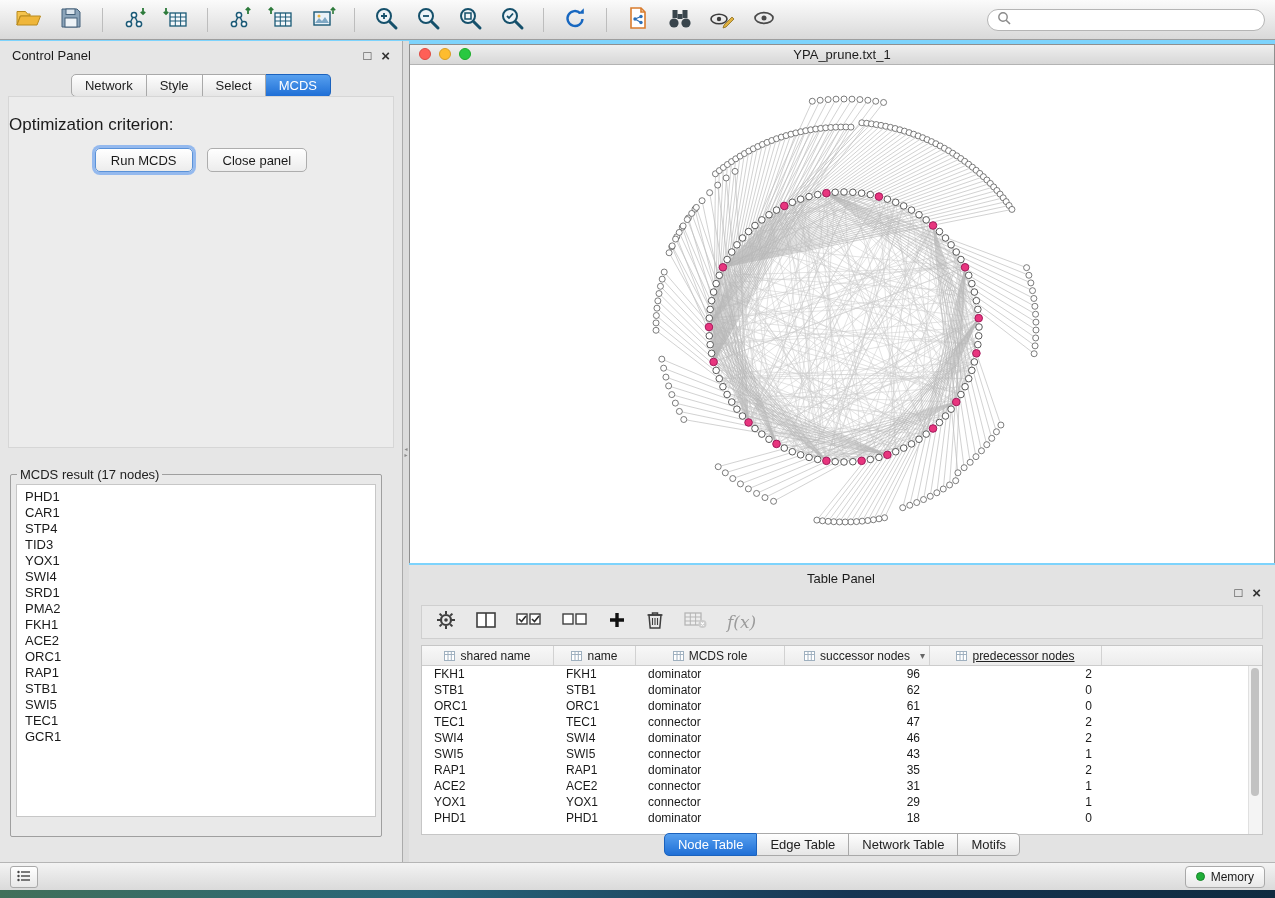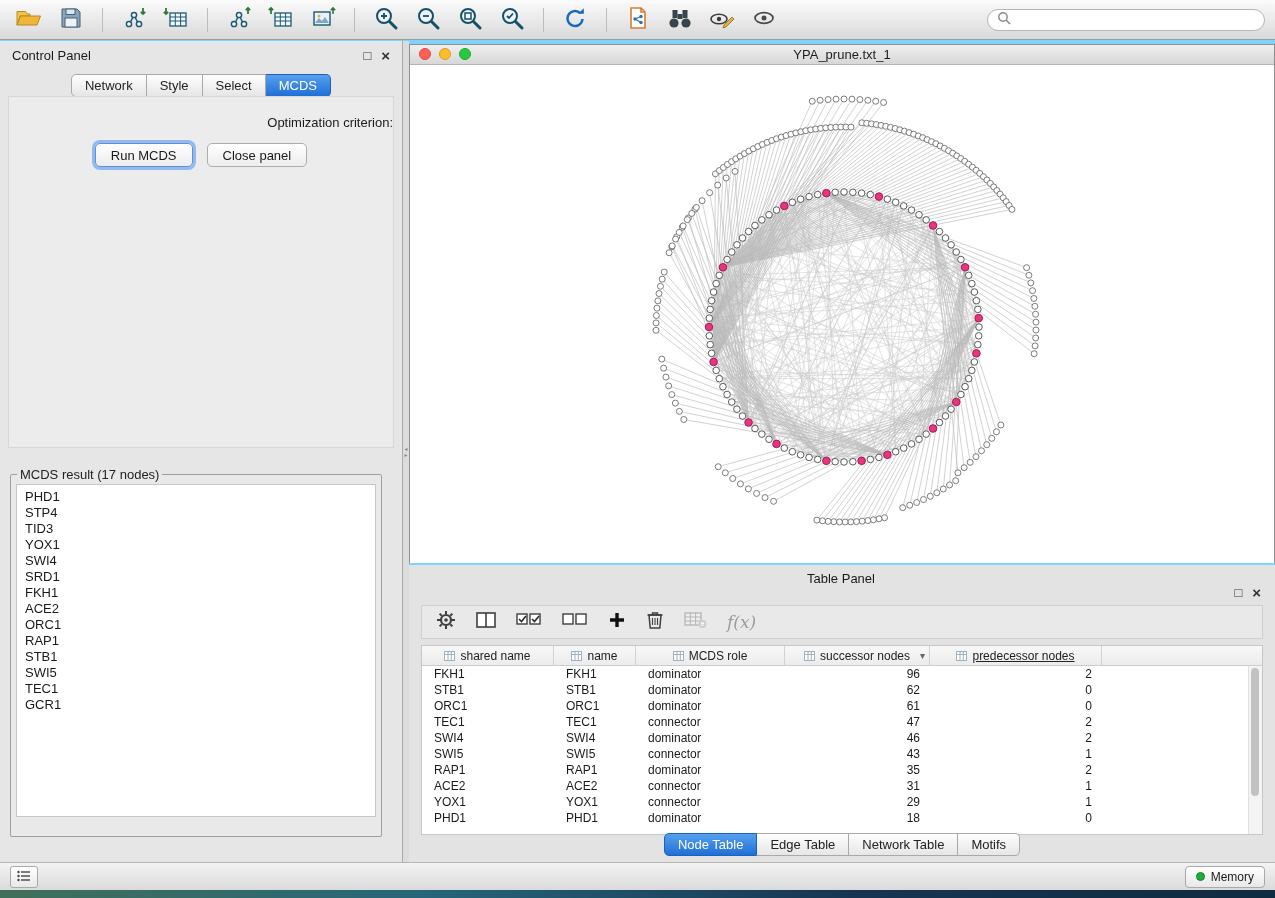--- a/index.html
+++ b/index.html
@@ -18,21 +18,21 @@
   .win-icons{margin-left:auto;display:flex;gap:10px;color:#333;}
   .win-icon{font-size:13px;line-height:13px;cursor:default;}
   .win-icon.close{font-weight:bold;font-size:15px;}
   .seg{display:flex;}
   .seg .tab{padding:0 13px;font-size:13px;border:1px solid #a9a9a9;border-left:none;background:linear-gradient(#fefefe,#e6e6e6);color:#222;height:21px;line-height:21px;}
   .seg .tab:first-child{border-left:1px solid #a9a9a9;border-radius:5px 0 0 5px;}
   .seg .tab:last-child{border-radius:0 5px 5px 0;}
   .seg .tab.active{background:linear-gradient(#57a0ef,#1f6fd6);color:#fff;border-color:#1b62bd;}
   .cp-tabs-row{position:absolute;top:33px;left:0;right:0;display:flex;justify-content:center;}
   .cp-content{position:absolute;left:8px;right:8px;top:55px;height:352px;background:#ececec;border:1px solid #d6d6d6;box-sizing:border-box;}
-  .opt-label{text-align:right;font-size:13px;margin-top:18px;}
+  .opt-label{text-align:left;font-size:17px;margin-top:18px;}
   .dropdown{margin:12px auto 0 auto;width:314px;height:24px;background:#fff;border:1px solid #b0b0b0;border-radius:4px;display:flex;align-items:center;font-size:13px;box-sizing:border-box;overflow:hidden;}
   .dropdown .dd-text{padding-left:9px;flex:1;white-space:nowrap;}
   .stepper{width:19px;height:100%;background:linear-gradient(#72b2f5,#2471d8);color:#fff;display:flex;flex-direction:column;align-items:center;justify-content:center;font-size:6.5px;line-height:7px;border-left:1px solid #9cb9d8;}
   .btn-row{display:flex;justify-content:center;gap:14px;margin-top:13px;}
   .btn{height:24px;border:1px solid #adadad;border-radius:5px;background:linear-gradient(#ffffff,#ececec);font-size:13px;padding:0 15px;font-family:"Liberation Sans",sans-serif;color:#1a1a1a;}
   .btn.focused{box-shadow:0 0 0 3px rgba(77,144,240,.55);border-color:#5a92d8;}
   .mcds-fieldset{position:absolute;left:10px;top:426px;width:372px;height:370px;border:1px solid #9f9f9f;border-radius:2px;margin:0;padding:0;box-sizing:border-box;background:#e9e9e9;}
   .mcds-fieldset legend{font-size:13px;margin-left:6px;padding:0 3px;color:#222;}
   .mcds-list{position:absolute;left:5px;right:5px;top:2px;bottom:5px;background:#fff;border:1px solid #c7c7c7;overflow:hidden;padding:4px 0 0 0;}
   .mcds-item{font-size:13px;line-height:16px;padding-left:8px;}
@@ -241,25 +241,27 @@
       <div class="btn-row">
         <button class="btn focused">Run MCDS</button>
         <button class="btn">Close panel</button>
       </div>
     </div>
     <fieldset class="mcds-fieldset">
       <legend>MCDS result (17 nodes)</legend>
       <div style="position:relative;height:340px;">
         <div class="mcds-list" id="mcds-list">
             <div class="mcds-item">PHD1</div>
+            <div class="mcds-item">CAR1</div>
             <div class="mcds-item">STP4</div>
             <div class="mcds-item">TID3</div>
             <div class="mcds-item">YOX1</div>
             <div class="mcds-item">SWI4</div>
             <div class="mcds-item">SRD1</div>
+            <div class="mcds-item">PMA2</div>
             <div class="mcds-item">FKH1</div>
             <div class="mcds-item">ACE2</div>
             <div class="mcds-item">ORC1</div>
             <div class="mcds-item">RAP1</div>
             <div class="mcds-item">STB1</div>
             <div class="mcds-item">SWI5</div>
             <div class="mcds-item">TEC1</div>
             <div class="mcds-item">GCR1</div>
           </div>
       </div>

